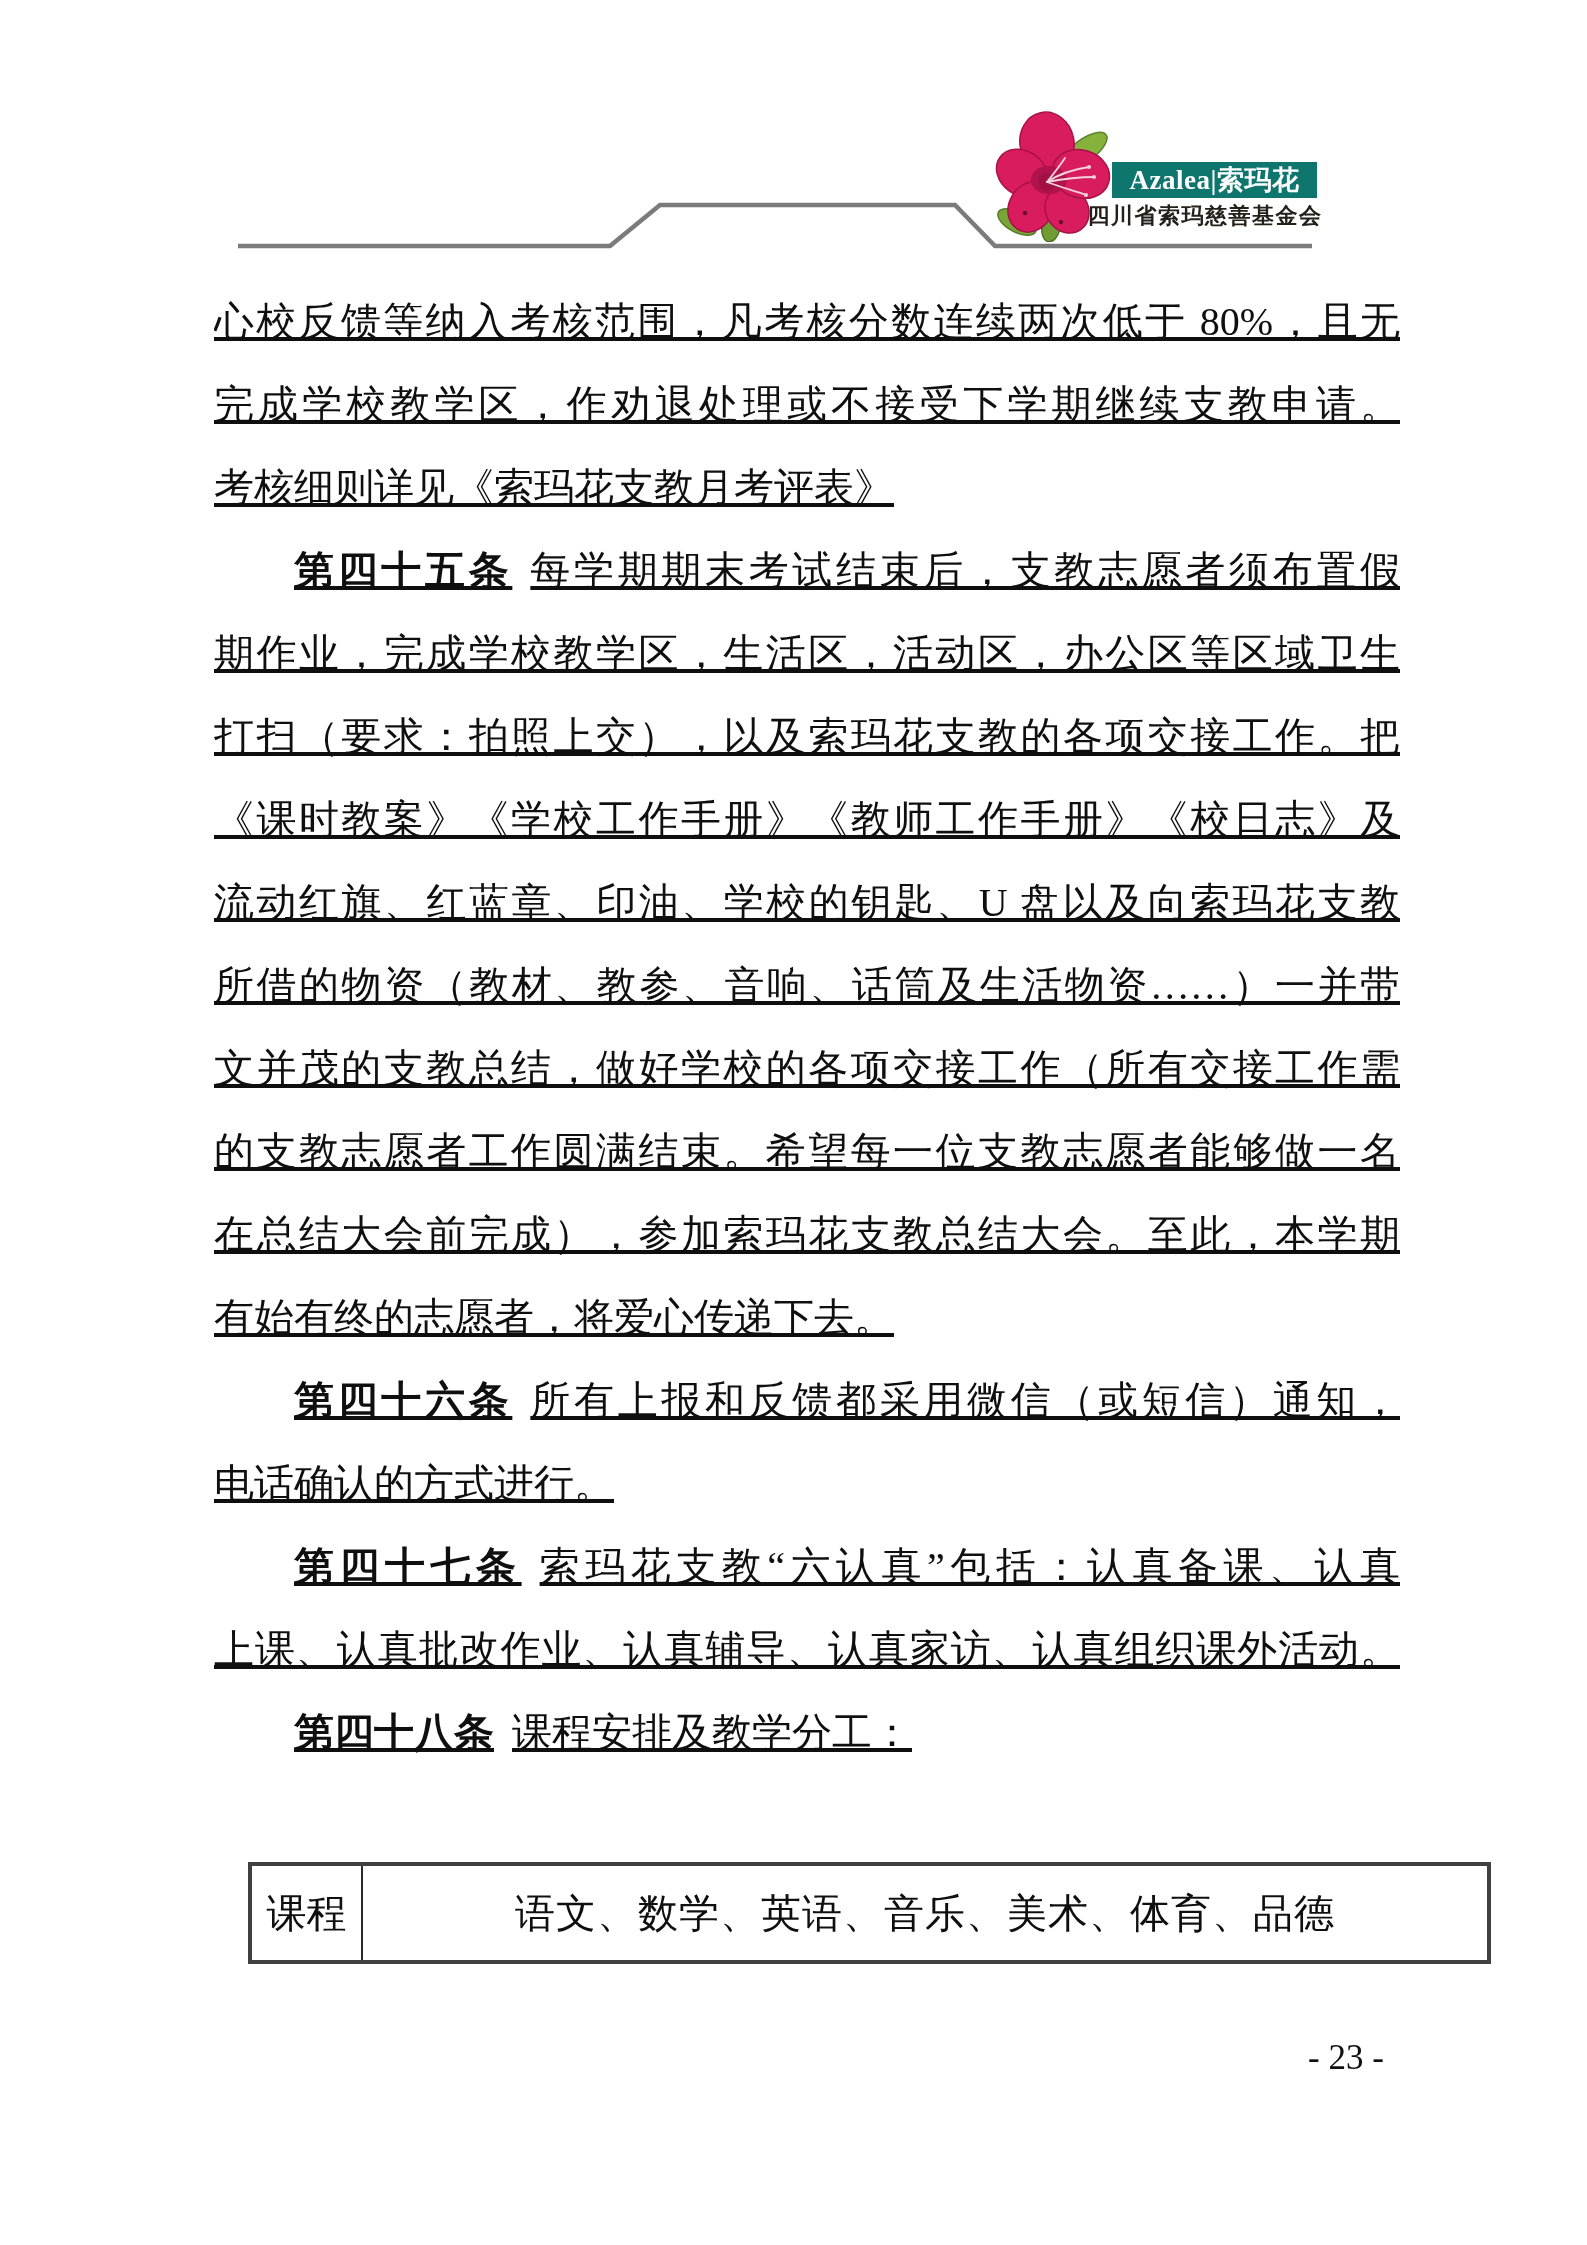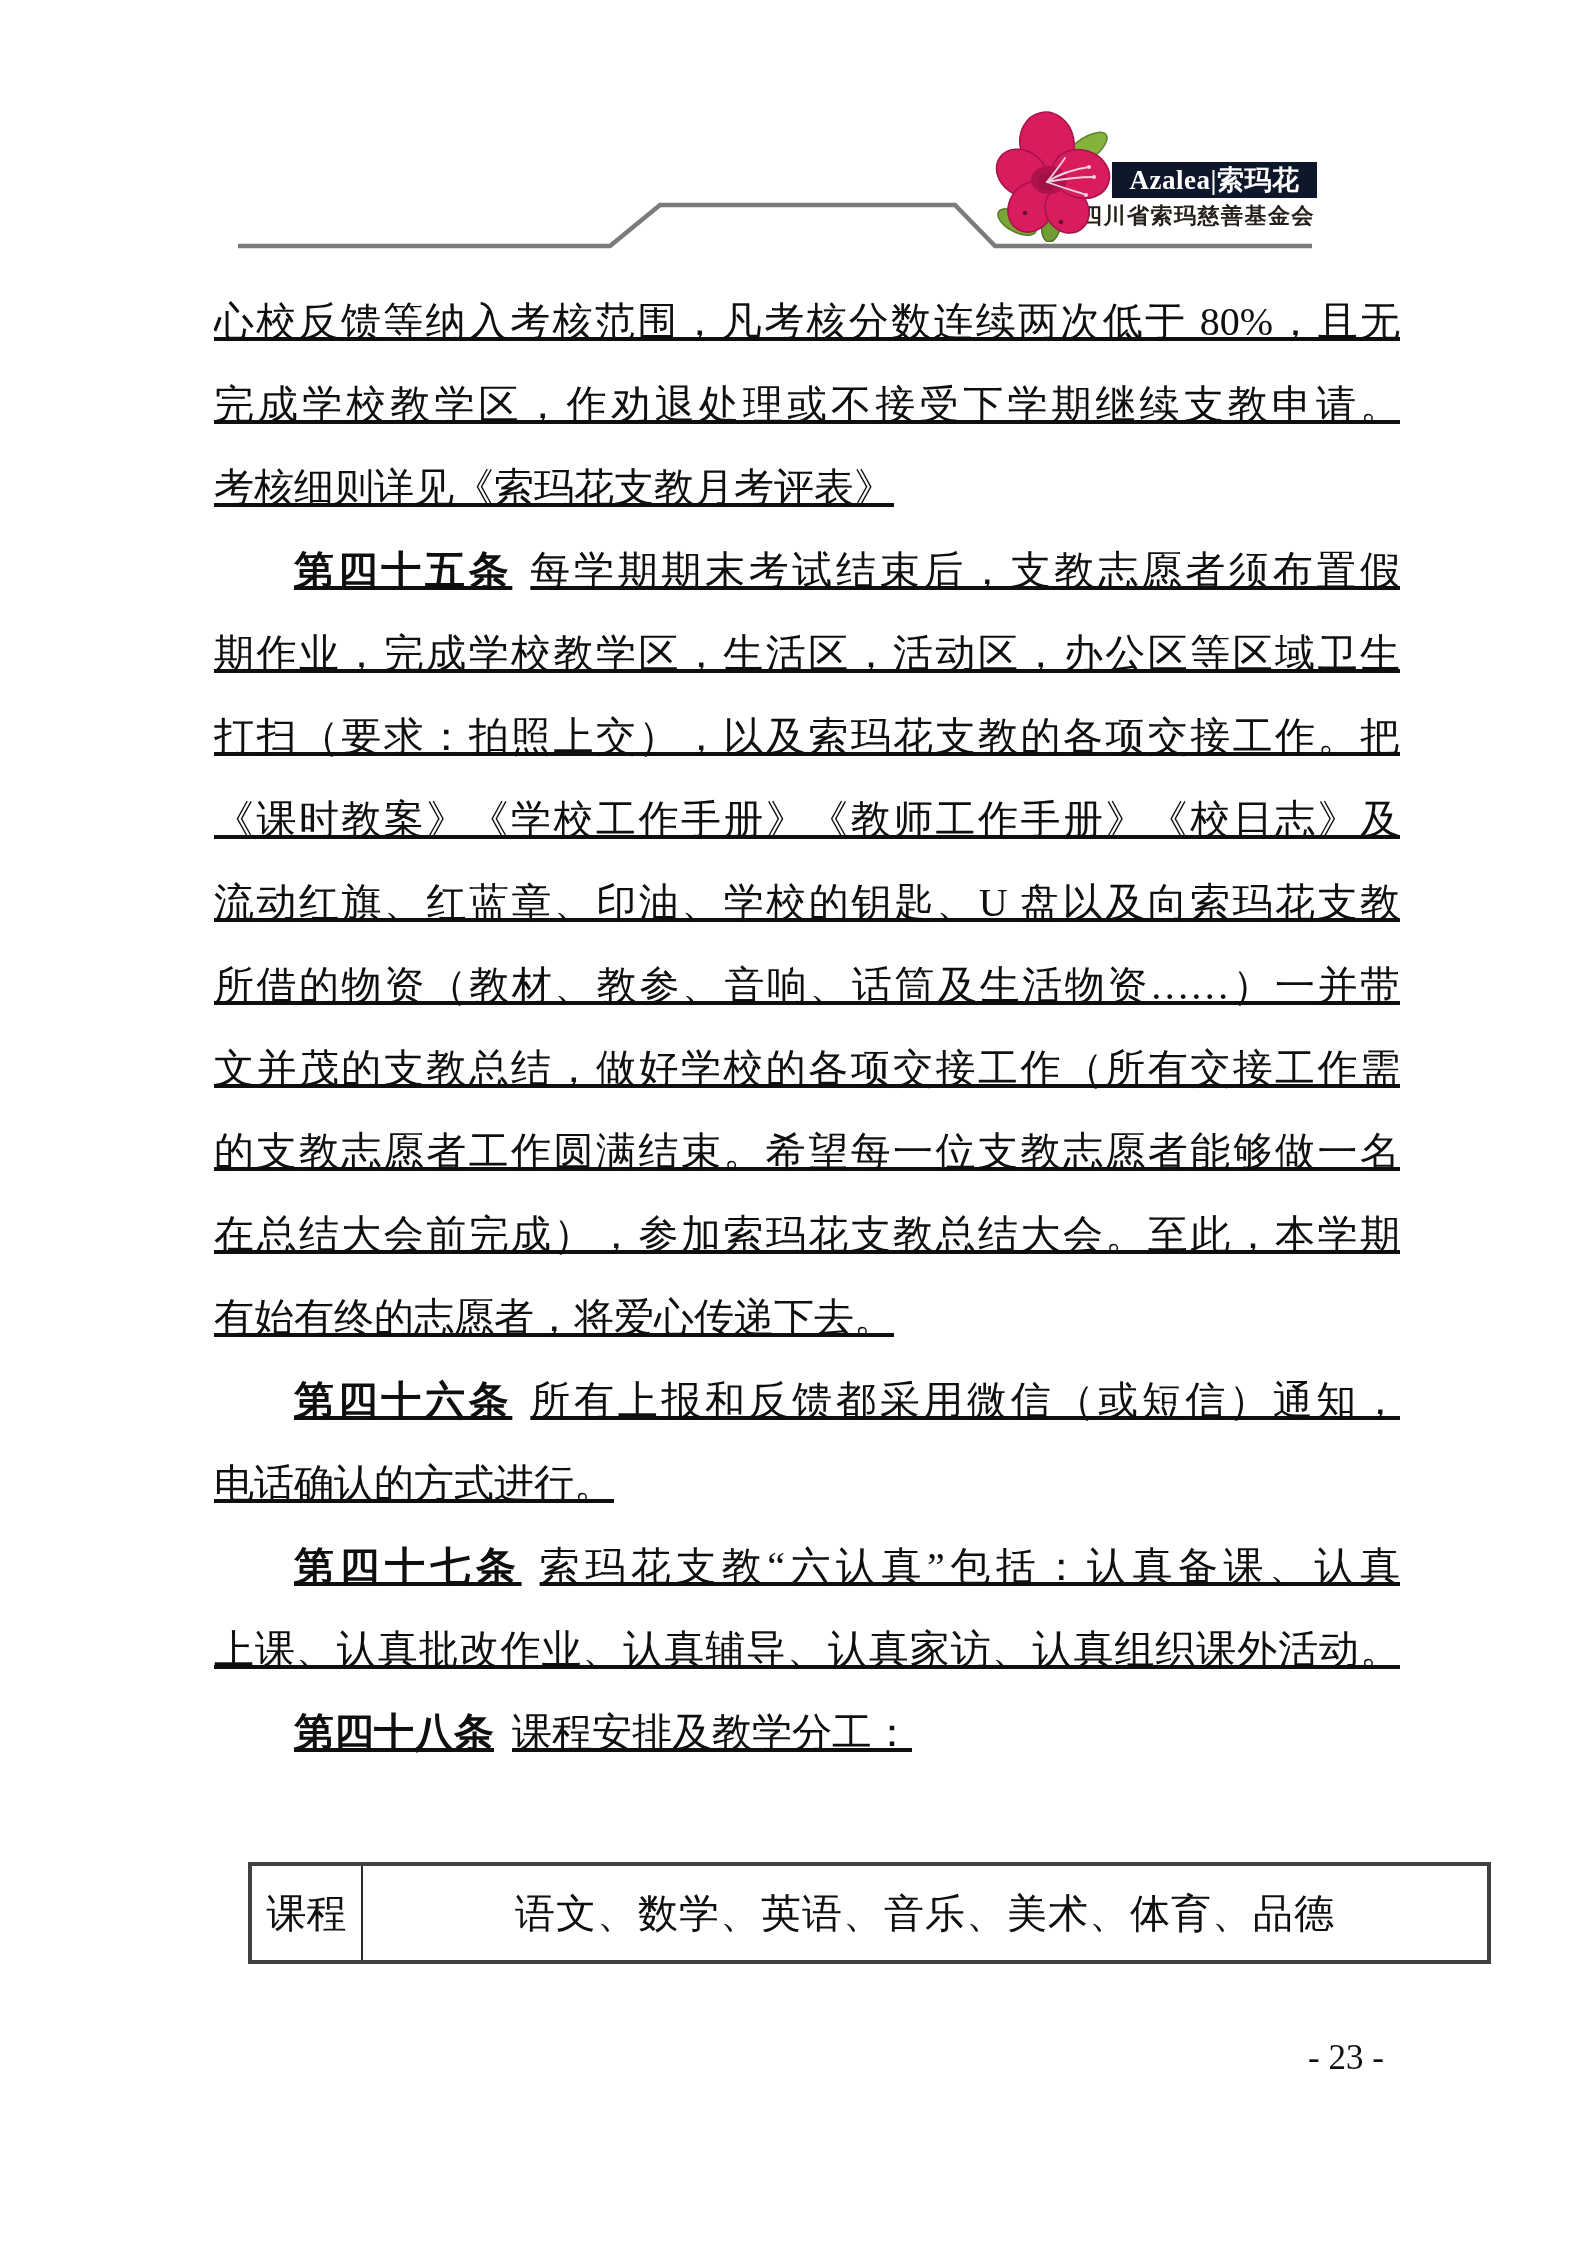--- a/index.html
+++ b/index.html
@@ -11,28 +11,28 @@
     overflow:hidden;
     font-family:"Liberation Serif","DejaVu Serif",serif;
     color:#0f0f0f;
   }
   
   .rule-svg{position:absolute;left:0;top:0;width:1587px;height:270px;}
   .logo{position:absolute;left:985px;top:100px;width:345px;height:150px;}
   .flower-svg{position:absolute;left:10px;top:10px;width:118px;height:132px;}
   .banner{
     position:absolute;left:127px;top:62px;width:205px;height:36px;
-    background:#0f172a;color:#ffffff;
+    background:#0f766e;color:#ffffff;
     display:flex;align-items:center;justify-content:center;
     font-weight:bold;font-size:27px;letter-spacing:.5px;
     white-space:nowrap;
   }
   .subtitle{
     position:absolute;left:95px;top:101px;width:250px;
-    text-align:left;font-weight:bold;font-size:22px;
+    text-align:center;font-weight:bold;font-size:22px;
     letter-spacing:1.5px;color:#242019;white-space:nowrap;
   }
   
   .doc-body{
     position:absolute;left:214px;top:280px;width:1186px;
     font-size:40px;line-height:83px;
   }
   .l{height:83px;overflow:hidden;white-space:nowrap;text-decoration:underline;}
   .jl{text-align:justify;text-align-last:justify;white-space:normal;}
   .ind{text-indent:2em;}

